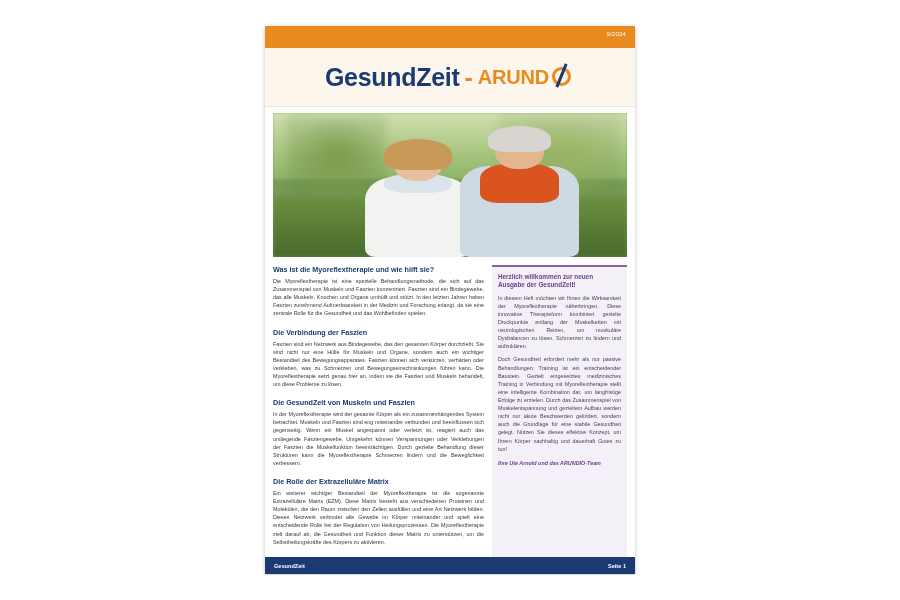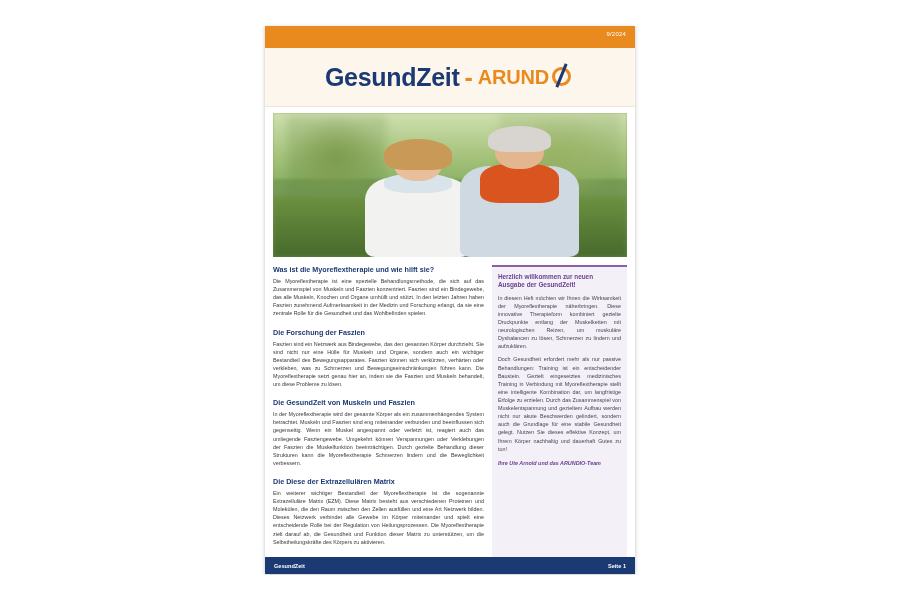--- a/index.html
+++ b/index.html
@@ -319,27 +319,27 @@
       </div>
     </div>
 
     <div class="content">
 
       <div class="col-left">
 
         <h2 class="sec first">Was ist die Myoreflextherapie und wie hilft sie?</h2>
         <p class="body">Die Myoreflextherapie ist eine spezielle Behandlungsmethode, die sich auf das Zusammenspiel von Muskeln und Faszien konzentriert. Faszien sind ein Bindegewebe, das alle Muskeln, Knochen und Organe umhüllt und stützt. In den letzten Jahren haben Faszien zunehmend Aufmerksamkeit in der Medizin und Forschung erlangt, da sie eine zentrale Rolle für die Gesundheit und das Wohlbefinden spielen.</p>
 
-        <h2 class="sec more">Die Forschung der Faszien</h2>
+        <h2 class="sec more">Die Verbindung der Faszien</h2>
         <p class="body">Faszien sind ein Netzwerk aus Bindegewebe, das den gesamten Körper durchzieht. Sie sind nicht nur eine Hülle für Muskeln und Organe, sondern auch ein wichtiger Bestandteil des Bewegungsapparates. Faszien können sich verkürzen, verhärten oder verkleben, was zu Schmerzen und Bewegungseinschränkungen führen kann. Die Myoreflextherapie setzt genau hier an, indem sie die Faszien und Muskeln behandelt, um diese Probleme zu lösen.</p>
 
         <h2 class="sec more">Die GesundZeit von Muskeln und Faszien</h2>
         <p class="body">In der Myoreflextherapie wird der gesamte Körper als ein zusammenhängendes System betrachtet. Muskeln und Faszien sind eng miteinander verbunden und beeinflussen sich gegenseitig. Wenn ein Muskel angespannt oder verletzt ist, reagiert auch das umliegende Fasziengewebe. Umgekehrt können Verspannungen oder Verklebungen der Faszien die Muskelfunktion beeinträchtigen. Durch gezielte Behandlung dieser Strukturen kann die Myoreflextherapie Schmerzen lindern und die Beweglichkeit verbessern.</p>
 
-        <h2 class="sec more">Die Diese der Extrazellulären Matrix</h2>
+        <h2 class="sec more">Die Rolle der Extrazelluläre Matrix</h2>
         <p class="body">Ein weiterer wichtiger Bestandteil der Myoreflextherapie ist die sogenannte Extrazelluläre Matrix (EZM). Diese Matrix besteht aus verschiedenen Proteinen und Molekülen, die den Raum zwischen den Zellen ausfüllen und eine Art Netzwerk bilden. Dieses Netzwerk verbindet alle Gewebe im Körper miteinander und spielt eine entscheidende Rolle bei der Regulation von Heilungsprozessen. Die Myoreflextherapie zielt darauf ab, die Gesundheit und Funktion dieser Matrix zu unterstützen, um die Selbstheilungskräfte des Körpers zu aktivieren.</p>
 
       </div>
 
       <div class="col-right">
         <div class="side-title">Herzlich willkommen zur neuen Ausgabe der GesundZeit!</div>
         <p class="side">In diesem Heft möchten wir Ihnen die Wirksamkeit der Myoreflextherapie näherbringen. Diese innovative Therapieform kombiniert gezielte Druckpunkte entlang der Muskelketten mit neurologischen Reizen, um muskuläre Dysbalancen zu lösen, Schmerzen zu lindern und aufzuklären.</p>
         <p class="side">Doch Gesundheit erfordert mehr als nur passive Behandlungen: Training ist ein entscheidender Baustein. Gezielt eingesetztes medizinisches Training in Verbindung mit Myoreflextherapie stellt eine intelligente Kombination dar, um langfristige Erfolge zu erzielen. Durch das Zusammenspiel von Muskelentspannung und gezieltem Aufbau werden nicht nur akute Beschwerden gelindert, sondern auch die Grundlage für eine stabile Gesundheit gelegt. Nutzen Sie dieses effektive Konzept, um Ihrem Körper nachhaltig und dauerhaft Gutes zu tun!</p>
         <p class="side sign">Ihre Ute Arnold und das ARUNDIO-Team</p>
       </div>

